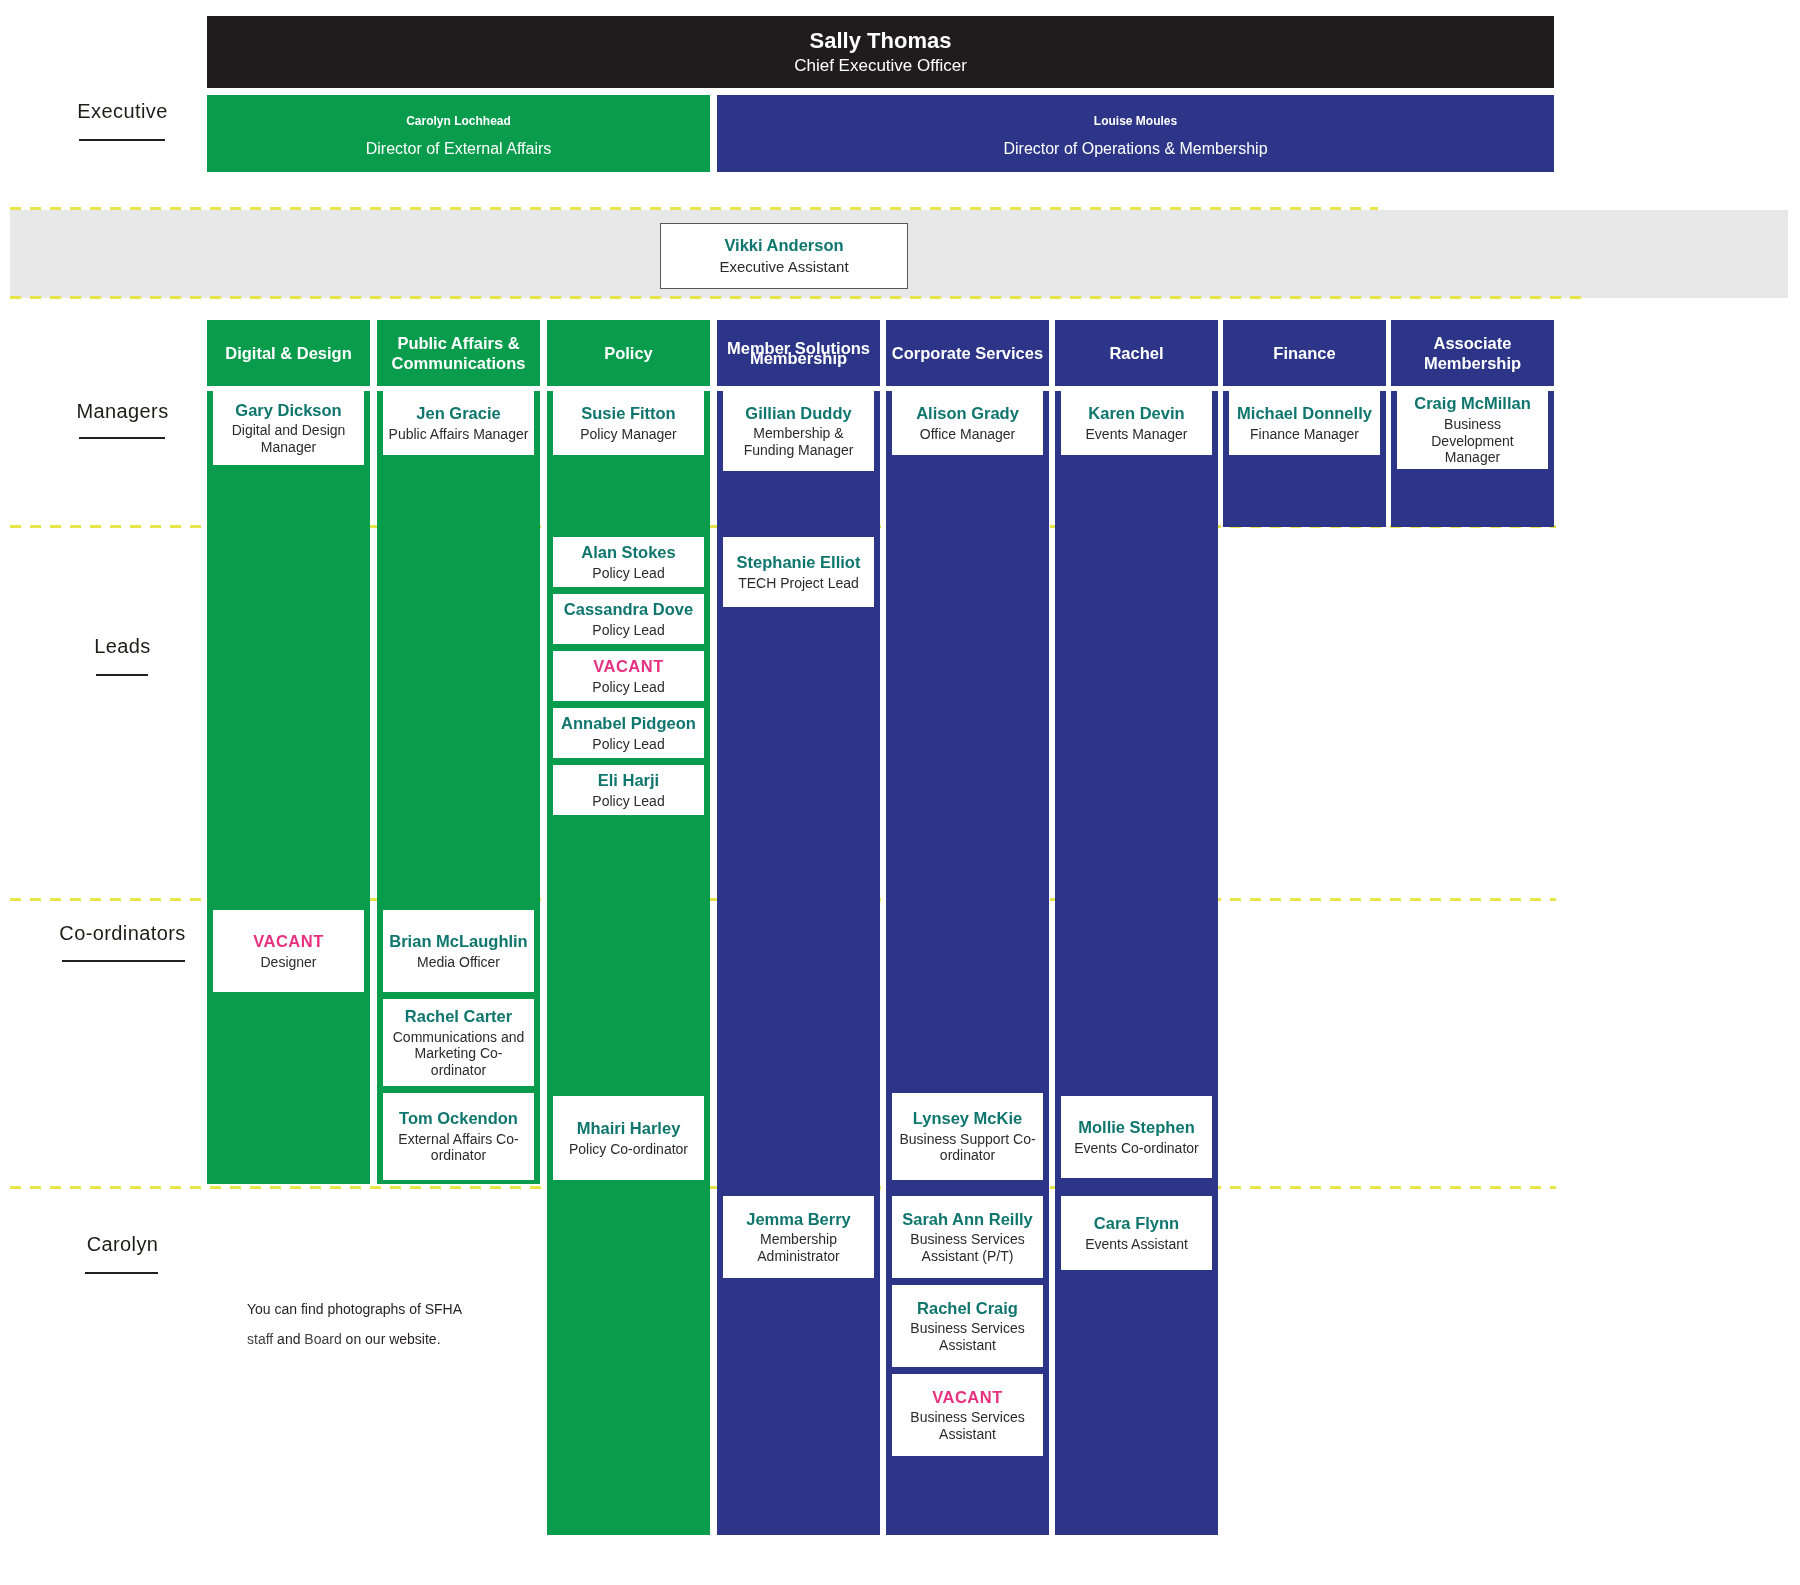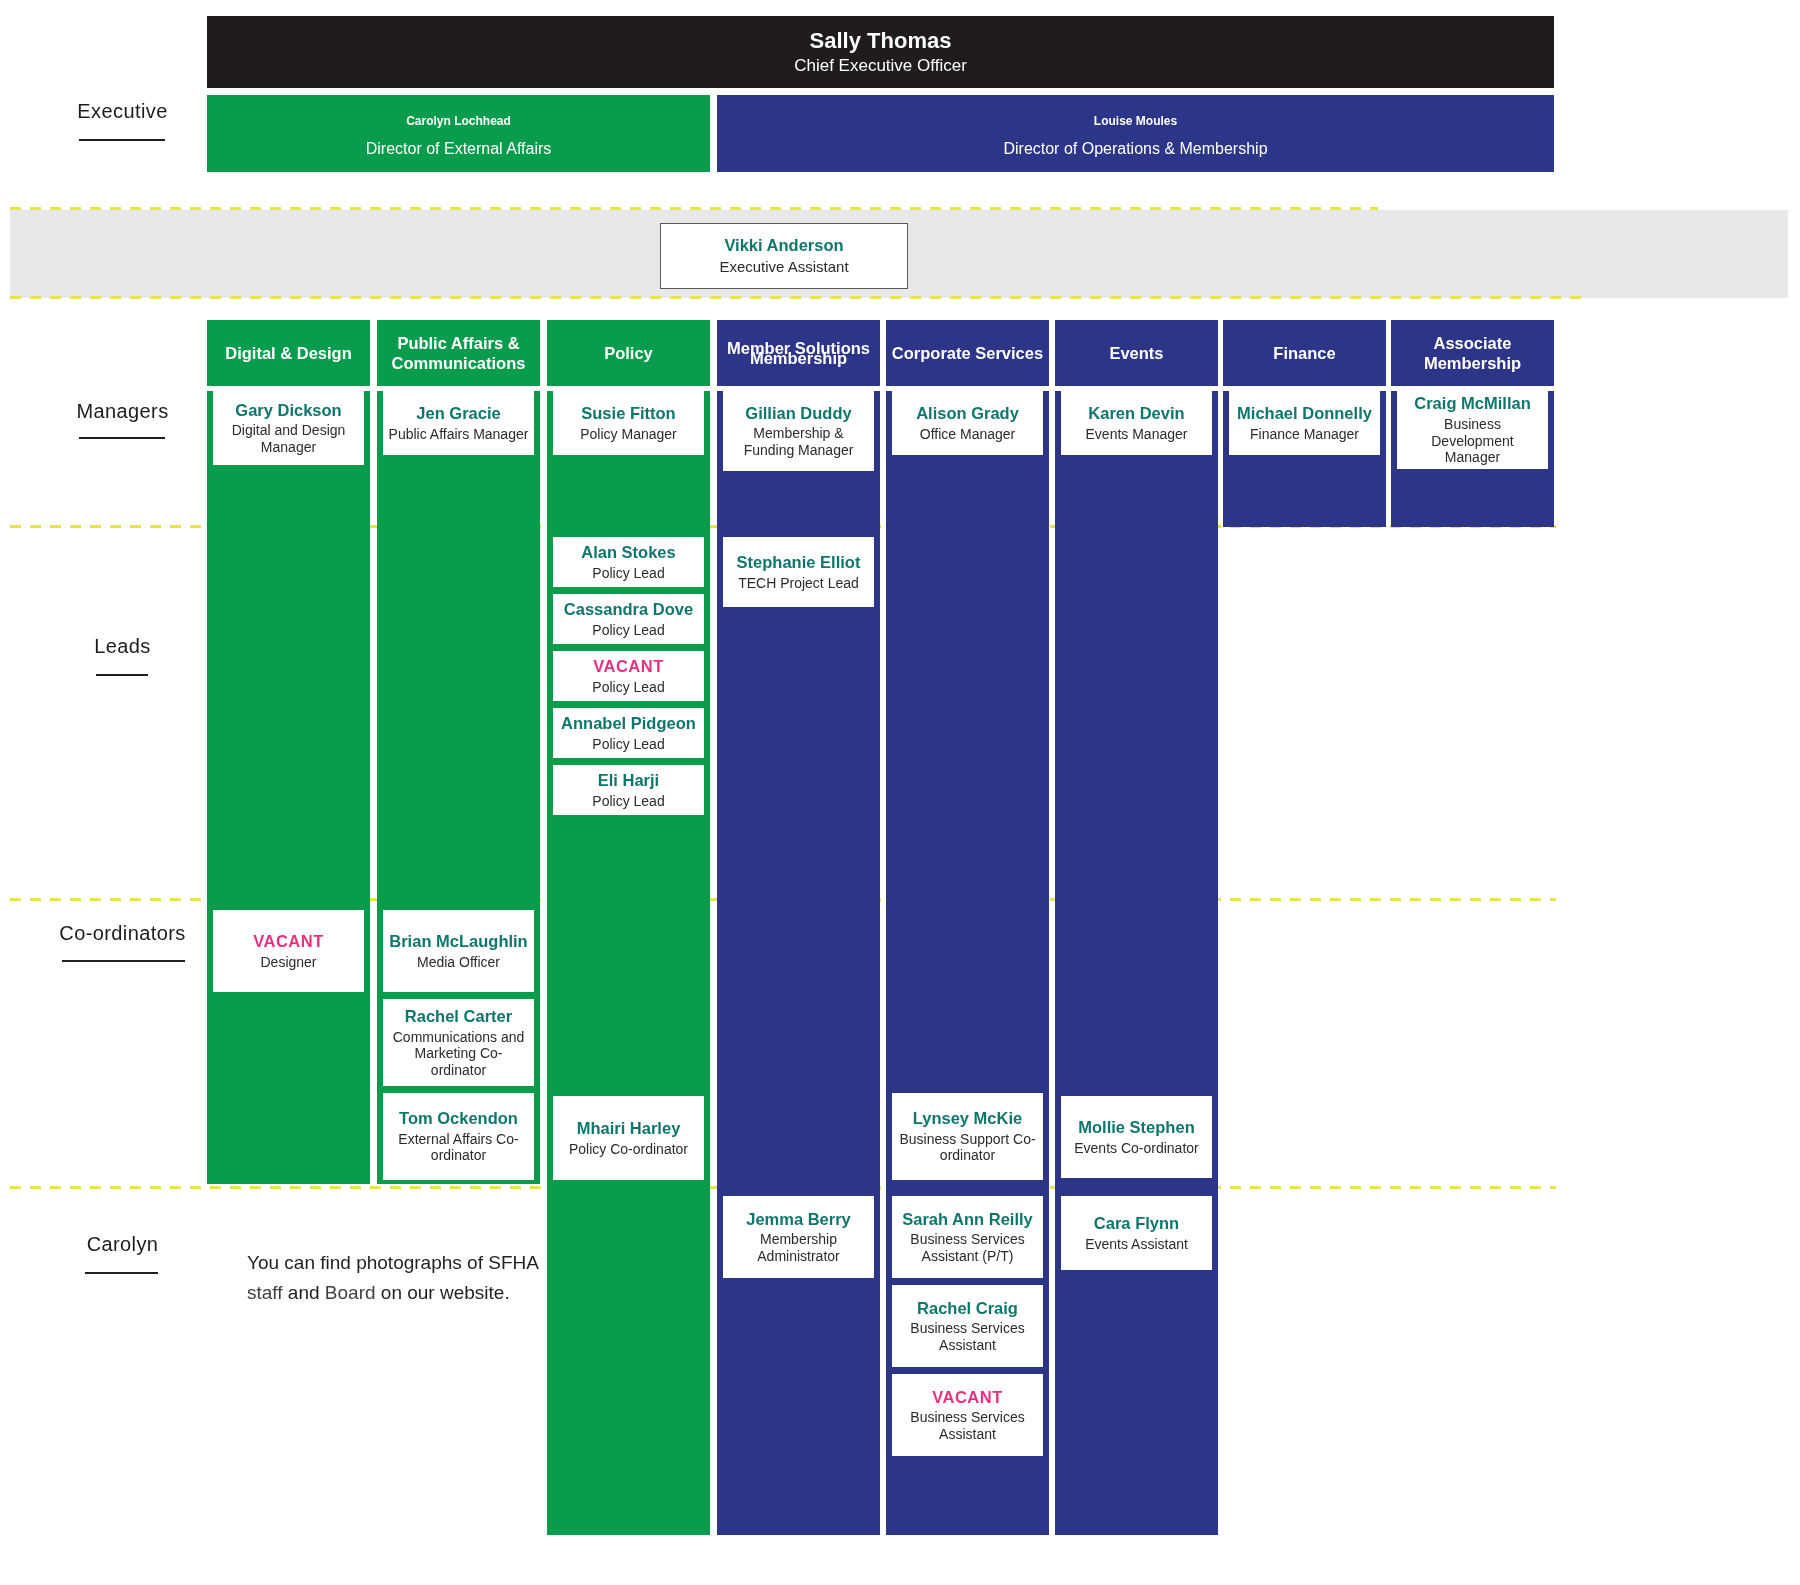--- a/index.html
+++ b/index.html
@@ -19,21 +19,21 @@
   .dash{height:3px;background:repeating-linear-gradient(90deg,#e8e54a 0 11px,rgba(0,0,0,0) 11px 20px);}
   .band{background:#e8e8e8;}
   .rlabel{font-size:20px;letter-spacing:.4px;color:#1e1c1a;text-align:center;line-height:26px;}
   .runder{height:2px;background:#231f20;}
   .ceo .nm2{color:#fff;font-size:22px;font-weight:bold;line-height:28px;}
   .ceo .ttl2{color:#fff;font-size:17px;line-height:22px;}
   .dir{display:flex;flex-direction:column;align-items:center;justify-content:center;text-align:center;color:#fff;}
   .dir .nm2{font-size:12px;font-weight:bold;line-height:24px;}
   .dir .ttl2{font-size:16px;line-height:20px;margin-top:6px;}
   .vikki{border:1.5px solid #58595b;}
-  .note{font-size:19px;line-height:30px;color:#231f20;}
+  .note{font-size:14px;line-height:30px;color:#231f20;margin-top:46px;}
   .note .lnk{color:#404040;}
   .overlap2{margin-top:-10px;}
 </style>
 </head>
 <body>
 
 <div id="canvas">
 
   <div class="abs rlabel" style="left:40px;top:98px;width:165px;">Executive</div>
   <div class="abs runder" style="left:79px;top:139px;width:86px;"></div>
@@ -101,21 +101,21 @@
     <div>Policy</div>
   </div>
   <div class="abs blue hdr" style="left:717px;top:320px;width:163px;height:66px;">
     <div>Member Solutions</div>
     <div class="overlap2">Membership</div>
   </div>
   <div class="abs blue hdr" style="left:886px;top:320px;width:163px;height:66px;">
     <div>Corporate Services</div>
   </div>
   <div class="abs blue hdr" style="left:1055px;top:320px;width:163px;height:66px;">
-    <div>Events</div>
+    <div>Rachel</div>
   </div>
   <div class="abs blue hdr" style="left:1223px;top:320px;width:163px;height:66px;">
     <div>Finance</div>
   </div>
   <div class="abs blue hdr" style="left:1391px;top:320px;width:163px;height:66px;">
     <div>Associate</div>
     <div>Membership</div>
   </div>
 
   <div class="abs wbox" style="left:213px;top:391px;width:151px;height:74px;">

